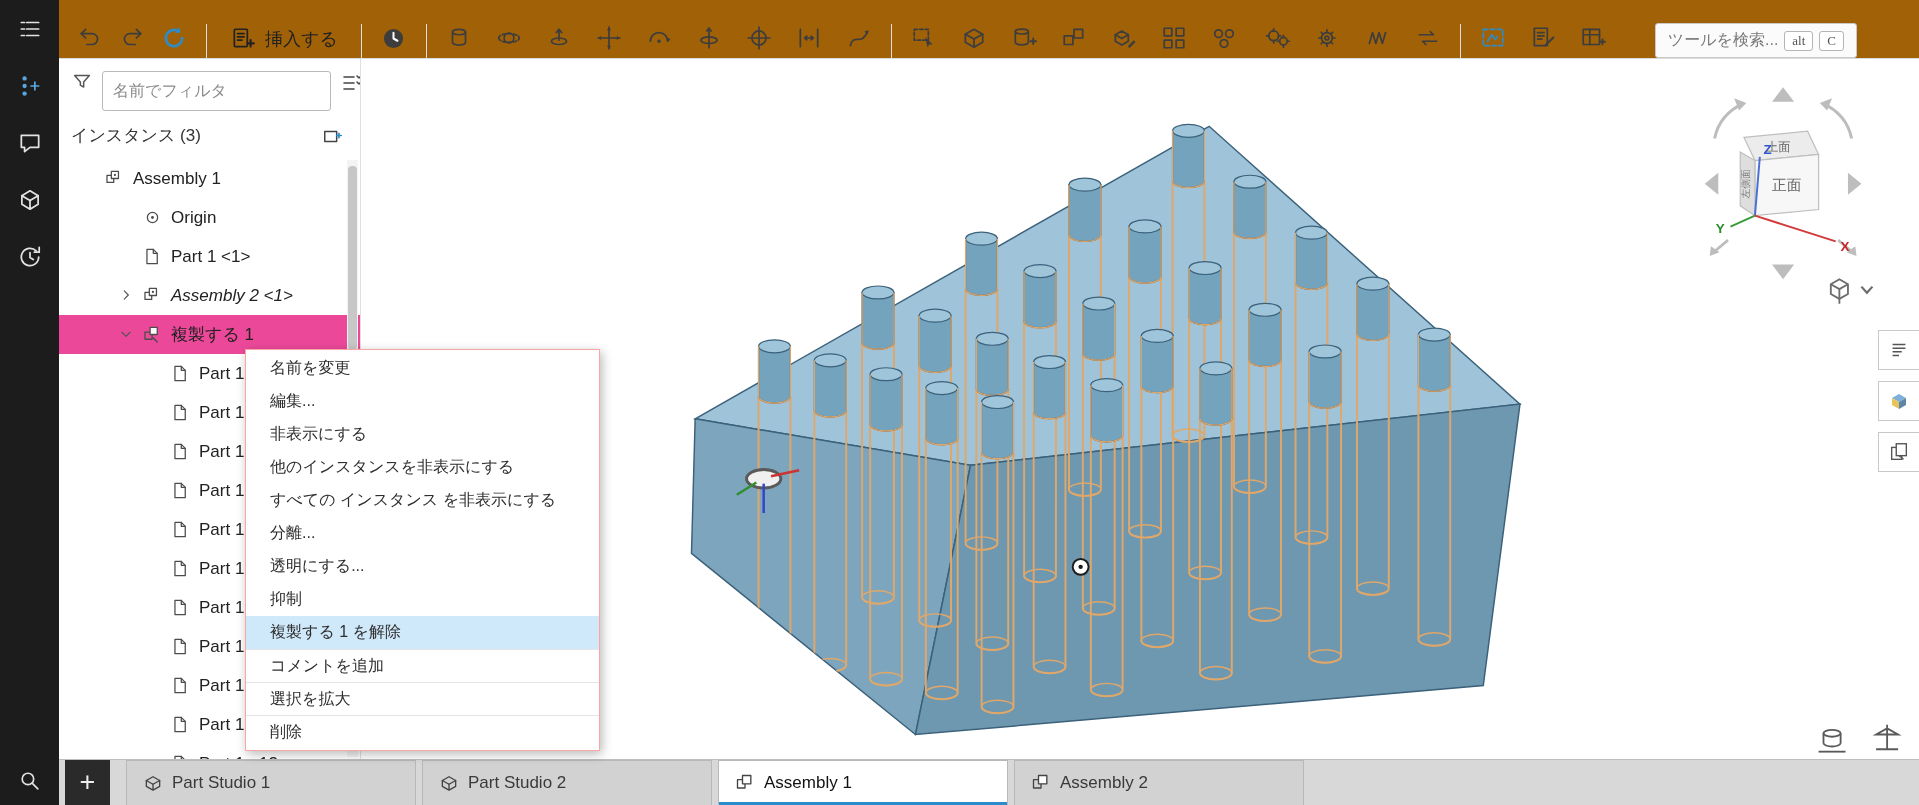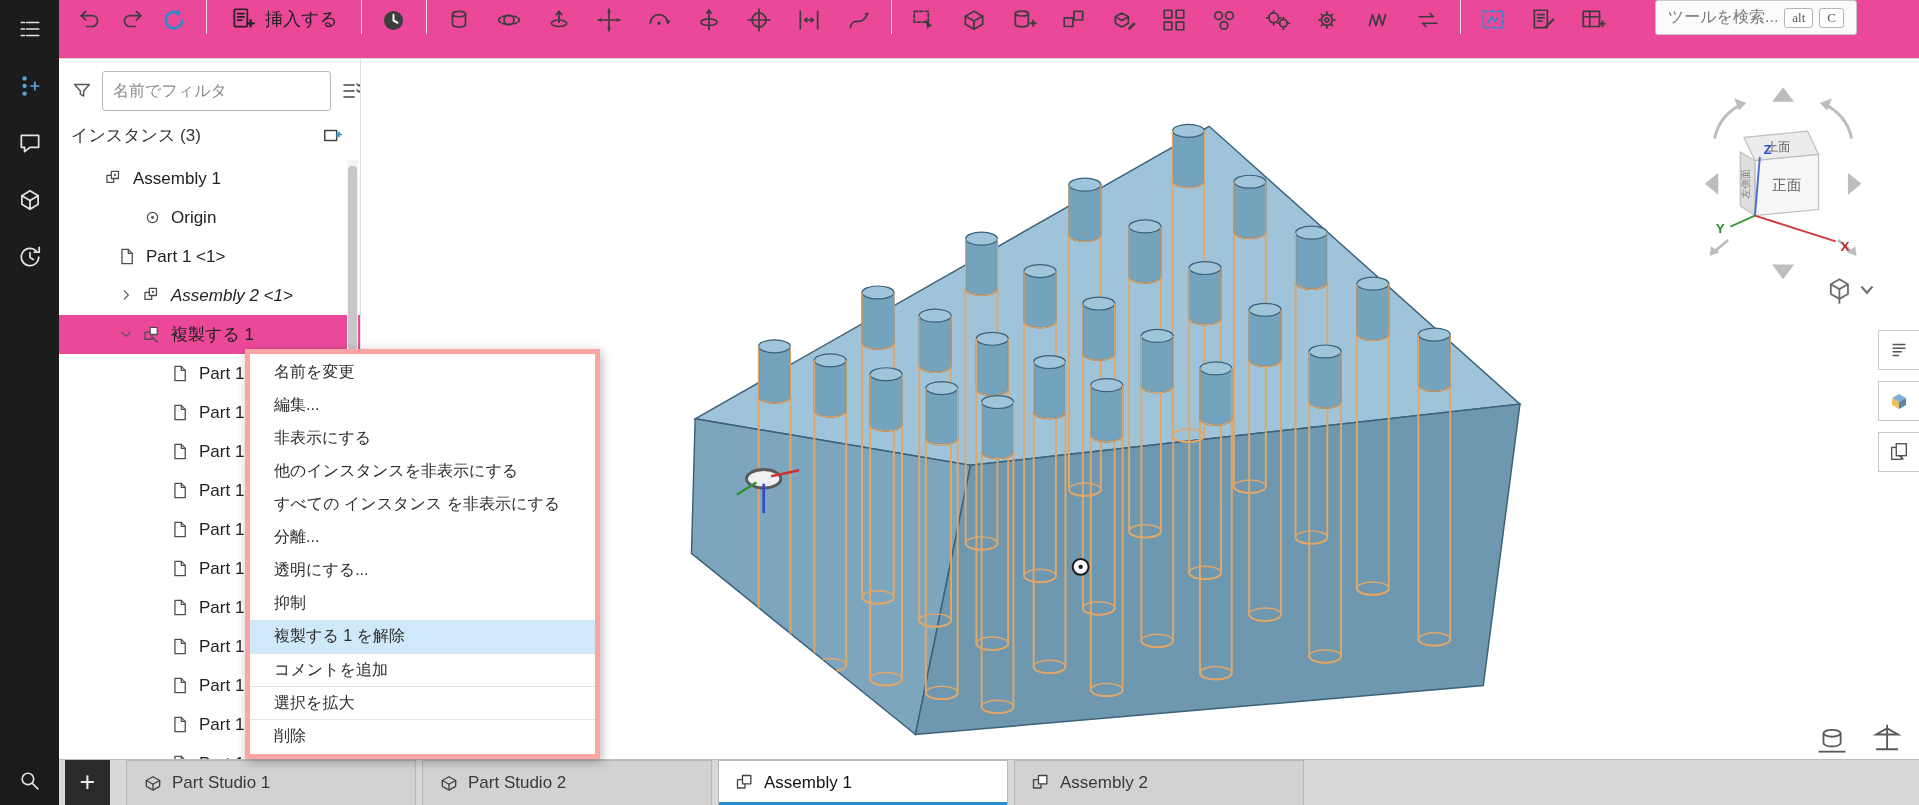--- a/index.html
+++ b/index.html
@@ -7,39 +7,39 @@
   font-family:"Liberation Sans",sans-serif;-webkit-user-select:none;user-select:none;cursor:default}
 #app{position:relative;width:1919px;height:805px;background:#fff}
 
 
 .rail{position:absolute;left:0;top:0;width:59px;height:805px;background:#1c1c1c;
   display:flex;flex-direction:column;align-items:center;padding:14px 0 10px;gap:27px;color:#e3e3e3;z-index:20}
 .ric{width:30px;height:30px;display:flex;align-items:center;justify-content:center;cursor:pointer}
 .rail .spacer{flex:1}
 
 
-.toolbar{position:absolute;left:59px;top:0;width:1860px;height:59px;background:#ec4899;
-  border-bottom:1px solid #dcdcdc;display:flex;align-items:flex-start;padding:0 12px;gap:4px;color:#3d3d3d;z-index:15}
+.toolbar{position:absolute;left:59px;top:0;width:1860px;height:59px;background:#a16207;
+  border-bottom:1px solid #dcdcdc;display:flex;align-items:flex-end;padding:0 12px;gap:4px;color:#3d3d3d;z-index:15}
 .tbtn{width:38px;height:40px;display:flex;align-items:center;justify-content:center;border-radius:3px;cursor:pointer}
 .tb-sep{width:1px;height:34px;background:#ddd;margin:0 9px;flex-shrink:0}
 .insert-btn{display:flex;align-items:center;gap:9px;font-size:18px;color:#222;background:none;border:none;
   padding:6px 10px;cursor:pointer;font-family:inherit;white-space:nowrap}
 .tb-group{display:flex;align-items:center;gap:12px}
 .tb-search{margin-left:auto;margin-right:50px;display:flex;align-items:center;gap:6px;border:1px solid #c9c9c9;
   border-radius:3px;background:#fbfbfb;padding:6px 12px;min-width:200px;color:#7a7a7a;font-size:16px;cursor:text;flex-shrink:0}
 .tb-search kbd{border:1px solid #b5b5b5;border-radius:3px;padding:1px 7px;font-size:13px;color:#555;background:#fff;font-family:Liberation Serif, serif}
 
 
 .left-panel{position:absolute;left:59px;top:59px;width:302px;height:700px;background:#fff;
   border-right:1px solid #e0e0e0;overflow:hidden;z-index:10}
-.filter-row{display:flex;align-items:center;gap:9px;padding:12px 12px 8px 12px;color:#555}
+.filter-row{display:flex;align-items:flex-start;gap:9px;padding:12px 12px 8px 12px;color:#555}
 .filter-input{flex:1;height:40px;border:1px solid #b9b9b9;border-radius:3px;font-size:16px;padding:0 10px;
   color:#333;font-family:inherit;background:#fff}
 .filter-input::placeholder{color:#8a8a8a}
-.panel-header{display:flex;align-items:flex-start;justify-content:space-between;padding:5px 16px 6px 12px;
+.panel-header{display:flex;align-items:flex-end;justify-content:space-between;padding:5px 16px 6px 12px;
   font-size:17px;color:#333}
 #tree{position:relative;margin-top:6px}
 .tree-row{position:relative;height:39px;display:flex;align-items:center;gap:9px;font-size:17px;color:#222;
   cursor:pointer;white-space:nowrap}
 .tree-row.selected{background:#ec4899}
 .chev{position:absolute;top:12px;color:#555}
 .tree-ic{color:#4c4c4c;flex-shrink:0;display:flex}
 .scrollbar{position:absolute;top:101px;right:2px;width:11px;height:597px;background:#f3f3f3;z-index:3}
 .scroll-thumb{position:absolute;top:6px;left:1px;width:9px;height:184px;background:#c7c7c7;border-radius:4px;cursor:pointer}
 
@@ -55,21 +55,21 @@
 .tabbar{position:absolute;left:59px;top:759px;width:1860px;height:46px;background:#d8d8d8;
   border-top:1px solid #bdbdbd;display:flex;align-items:stretch;gap:6px;padding-left:6px;z-index:25}
 .plus-btn{width:45px;background:#2a2a2a;color:#ededed;font-size:27px;display:flex;align-items:center;
   justify-content:center;cursor:pointer;margin-right:10px;flex-shrink:0}
 .tab{display:flex;align-items:center;gap:9px;min-width:290px;padding:0 16px;font-size:17px;color:#3a3a3a;
   background:#d2d2d2;border:1px solid #b8b8b8;border-bottom:none;cursor:pointer;white-space:nowrap}
 .tab .tabic{color:#444;display:flex}
 .tab.active{background:#fff;color:#111;box-shadow:inset 0 -3px 0 #2b8ccb}
 
 
-.context-menu{position:absolute;left:245px;top:349px;width:355px;background:#fff;border:5px solid #fca5a5;
+.context-menu{position:absolute;left:245px;top:349px;width:355px;background:#fff;border:1px solid #fca5a5;
   box-shadow:2px 3px 10px rgba(0,0,0,.28);z-index:60;padding:2px 0}
 .menu-item{height:33px;display:flex;align-items:center;padding:0 24px;font-size:16px;color:#2e2e2e;
   cursor:pointer;white-space:nowrap}
 .menu-item.hl{background:#cfe8fa}
 .menu-item.sep{border-top:1px solid #e4e4e4}
 </style>
 </head>
 <body>
 
 <div id="app">
@@ -354,21 +354,21 @@
         </div>
         <div class="tree-row" style="padding-left: 84px;">
           <span class="tree-ic">
             <svg viewBox="0 0 24 24" width="19" height="19" style="display: block;">
               <circle cx="12" cy="12" r="6.5" stroke="currentColor" fill="none" stroke-width="1.6" stroke-linecap="round" stroke-linejoin="round"></circle>
               <circle cx="12" cy="12" r="1.8" fill="currentColor" stroke="none"></circle>
             </svg>
           </span>
           <span>Origin</span>
         </div>
-        <div class="tree-row" style="padding-left: 59px;">
+        <div class="tree-row" style="padding-left: 84px;">
           <span class="tree-ic">
             <svg viewBox="0 0 24 24" width="19" height="19" style="display: block;">
               <path d="M5 3h8l5 5v13H5z" stroke="currentColor" fill="none" stroke-width="1.6" stroke-linecap="round" stroke-linejoin="round"></path>
               <path d="M13 3v5h5" stroke="currentColor" fill="none" stroke-width="1.6" stroke-linecap="round" stroke-linejoin="round"></path>
             </svg>
           </span>
           <span>Part 1 &lt;1&gt;</span>
         </div>
         <div class="tree-row" style="padding-left: 84px; font-style: italic;">
           <span class="chev" style="left: 60px;">

